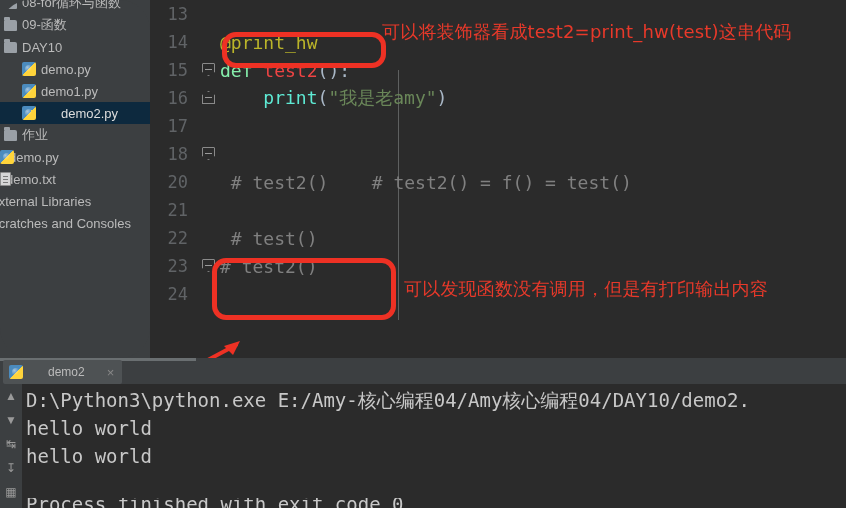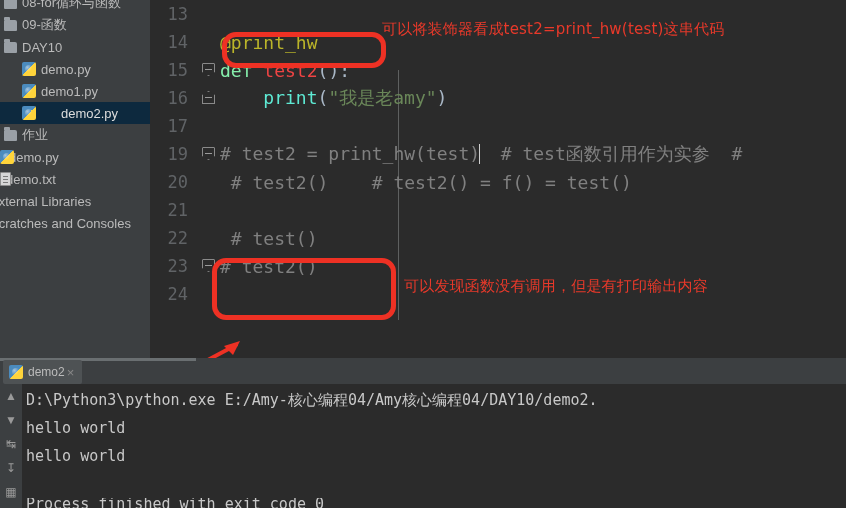--- a/index.html
+++ b/index.html
@@ -10,20 +10,21 @@
     font-family: "Liberation Sans", sans-serif;
   }
   #app { position: relative; width: 846px; height: 508px; }
 
   
   #sidebar {
     position: absolute; left: 0; top: 0;
     width: 150px; height: 358px;
     background: #3c3f41;
     overflow: hidden;
+    border-radius: 30px;
   }
   .tree-row {
     position: relative;
     height: 22px;
     display: flex; align-items: center;
     font-size: 13px;
     color: #bbbbbb;
     white-space: nowrap;
     padding-right: 2px;
   }
@@ -129,21 +130,21 @@
     display: inline-block; width: 1px; height: 20px;
     background: #d0d0d0; vertical-align: -4px;
     margin: 0 -1px;
   }
 
   
   .ann-text {
     position: absolute;
     color: #e8392a;
     font-family: "DejaVu Sans", sans-serif;
-    font-size: 15px;
+    font-size: 18px;
     white-space: nowrap;
     letter-spacing: .2px;
   }
   .ann-box {
     position: absolute;
     border: 5px solid #ee3124;
     border-radius: 14px;
     pointer-events: none;
   }
   .ann-arrow { position: absolute; pointer-events: none; }
@@ -154,21 +155,21 @@
     width: 846px; height: 150px;
     background: #3c3f41;
   }
   #console-tabbar {
     position: absolute; left: 0; top: 0; width: 846px; height: 26px;
     background: #3c3f41;
   }
   #console-tab {
     position: absolute; left: 3px; top: 2px;
     height: 24px; padding: 0 8px 0 6px;
-    display: flex; align-items: center; gap: 0;
+    display: flex; align-items: center; gap: 20px;
     background: #4e5254;
     color: #bbbbbb; font-size: 12px;
     border-radius: 2px;
   }
   #console-tab .tab-close { color: #888; font-size: 13px; margin-left: 2px; }
   #tab-strip-hl {
     position: absolute; left: 0; top: 0; width: 196px; height: 3px;
     background: #6a6f71;
   }
   #console-side {
@@ -180,21 +181,21 @@
     width: 22px; height: 24px;
     display: flex; align-items: center; justify-content: center;
     color: #9a9a9a; font-size: 12px;
   }
   #console-out {
     position: absolute; left: 22px; top: 26px;
     width: 824px; height: 124px;
     background: #2b2b2b;
     overflow: hidden;
     font-family: "DejaVu Sans Mono", monospace;
-    font-size: 15px;
+    font-size: 19px;
     color: #c8c8c8;
     padding: 2px 0 0 4px;
   }
   .con-line { height: 28px; line-height: 28px; white-space: pre; }
   .con-line.clip { height: 18px; line-height: 12px; overflow: hidden; }
   #editor-scrollstrip {
     position: absolute; right: 0; top: 0; width: 10px; height: 358px;
     background: #2b2b2b;
   }
 </style>
@@ -251,21 +252,21 @@
   </div>
 
   <div id="editor">
     <div id="fold-guide"></div>
     <div id="editor-lines">
         <div class="code-line"><div class="gutter">13</div><div class="foldcol"></div><div class="code-text"></div></div>
         <div class="code-line"><div class="gutter">14</div><div class="foldcol"></div><div class="code-text"><span class="tok-dec">@print_hw</span></div></div>
         <div class="code-line"><div class="gutter">15</div><div class="foldcol"><div class="fold-box pent"></div></div><div class="code-text"><span class="tok-kw">def </span><span class="tok-fn">test2</span><span class="tok-punc">():</span></div></div>
         <div class="code-line"><div class="gutter">16</div><div class="foldcol"><div class="fold-box pent-up"></div></div><div class="code-text"><span class="tok-punc">    </span><span class="tok-print">print</span><span class="tok-punc">(</span><span class="tok-str">"我是老amy"</span><span class="tok-punc">)</span></div></div>
         <div class="code-line"><div class="gutter">17</div><div class="foldcol"></div><div class="code-text"></div></div>
-        <div class="code-line"><div class="gutter">19</div><div class="foldcol"><div class="fold-box pent"></div></div><div class="code-text"><span class="tok-cmt"># test2 = print_hw(test)</span><span class="caret"></span><span class="tok-cmt">  # test函数引用作为实参  #</span></div></div>
+        <div class="code-line"><div class="gutter">18</div><div class="foldcol"><div class="fold-box pent"></div></div></div>
         <div class="code-line"><div class="gutter">20</div><div class="foldcol"></div><div class="code-text"><span class="tok-cmt"> # test2()    # test2() = f() = test()</span></div></div>
         <div class="code-line"><div class="gutter">21</div><div class="foldcol"></div><div class="code-text"></div></div>
         <div class="code-line"><div class="gutter">22</div><div class="foldcol"></div><div class="code-text"><span class="tok-cmt"> # test()</span></div></div>
         <div class="code-line"><div class="gutter">23</div><div class="foldcol"><div class="fold-box pent"></div></div><div class="code-text"><span class="tok-cmt"># test2()</span></div></div>
         <div class="code-line"><div class="gutter">24</div><div class="foldcol"></div><div class="code-text"></div></div>
       </div>
     <div id="editor-scrollstrip"></div>
   </div>
 
   <div class="ann-text" style="left:382px; top:20px;">可以将装饰器看成test2=print_hw(test)这串代码</div>

